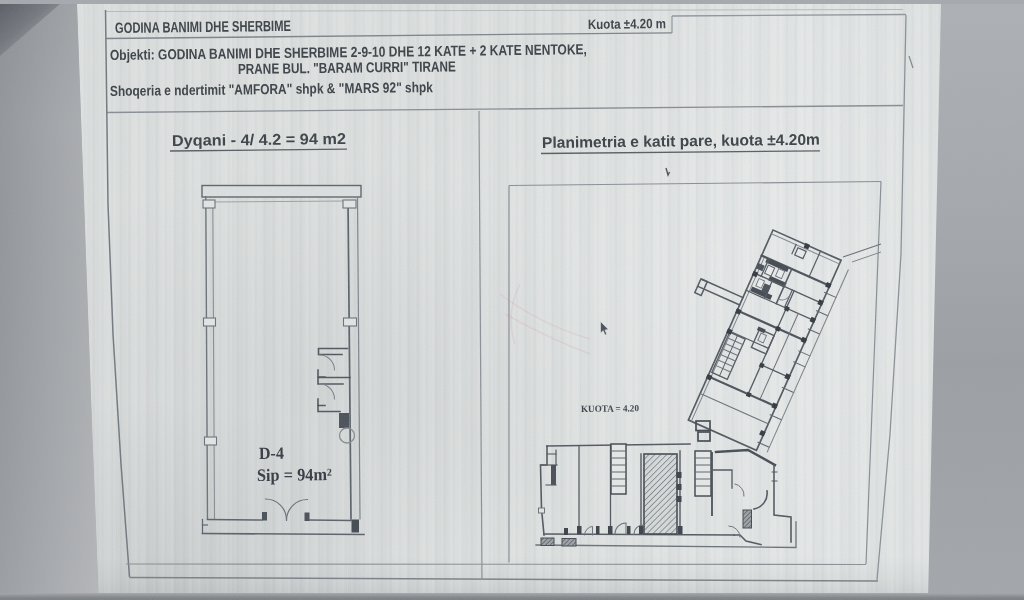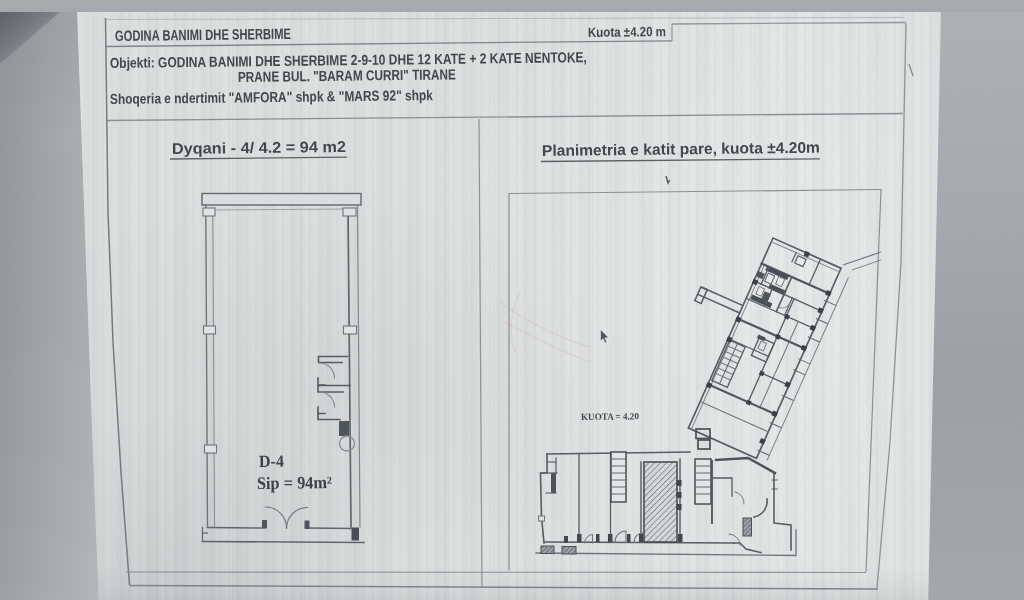--- a/index.html
+++ b/index.html
@@ -1,18 +1,18 @@
 <!DOCTYPE html>
 <html><head>
 <meta charset="utf-8">
 <style>
   html,body{margin:0;padding:0;}
   body{width:1024px;height:600px;overflow:hidden;position:relative;
        font-family:"Liberation Sans", sans-serif;background:#a6a9ad;}
-  #scene{position:absolute;left:0;top:12px;width:1024px;height:561px;}
+  #scene{position:absolute;left:0;top:4px;width:1024px;height:561px;}
   .page{position:absolute;left:0;top:0;width:1024px;height:600px;
     clip-path:polygon(77px 0px, 941px 0px, 938px 300px, 928px 600px, 99px 600px, 92px 420px, 77px 0px);
     background:
       repeating-linear-gradient(90deg, rgba(255,255,255,0.05) 0 2px, rgba(122,130,136,0.04) 3px 5px, rgba(255,255,255,0.0) 5px 9px),
       repeating-linear-gradient(90deg, rgba(140,150,156,0.04) 0 13px, rgba(255,255,255,0.04) 16px 29px),
       radial-gradient(ellipse 420px 300px at 310px 380px, rgba(120,128,134,0.10), rgba(120,128,134,0) 75%),
       radial-gradient(ellipse 320px 220px at 170px 560px, rgba(115,123,129,0.16), rgba(115,123,129,0) 75%),
       radial-gradient(ellipse 500px 380px at 740px 260px, rgba(255,255,255,0.16), rgba(255,255,255,0) 75%),
       linear-gradient(180deg, rgba(130,138,143,0.0) 0 92%, rgba(130,138,143,0.10) 96%, rgba(130,138,143,0.30) 100%),
       linear-gradient(90deg, #c6c9c9 0, #d5d8d7 11px, #dee1e0 28px, #dfe2e1 48%, #e1e4e3 62%, #e5e8e7 78%, #e2e5e4 92%, #d9dcdb 100%),

